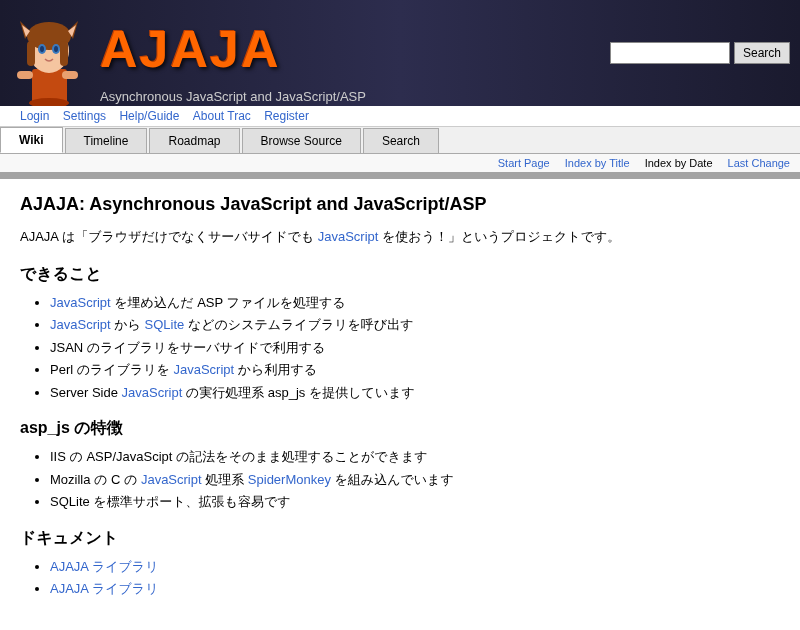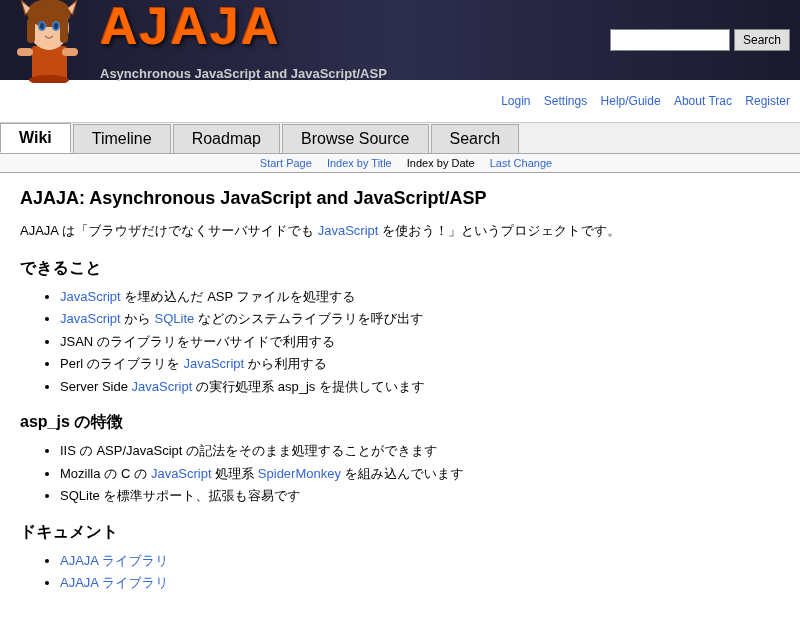--- a/index.html
+++ b/index.html
@@ -1,24 +1,24 @@
 <!DOCTYPE html>
 <html><head>
   <meta charset="utf-8">
   <style>
     * { margin: 0; padding: 0; box-sizing: border-box; }
     body { font-family: Arial, sans-serif; font-size: 13px; background: #fff; color: #000; }
 
     
     #header {
       background: linear-gradient(to right, #1a1a2e, #2d2d4e, #1a1a2e);
-      height: 80px;
+      height: 106px;
       position: relative;
       display: flex;
-      align-items: center;
+      align-items: flex-end;
     }
     #logo-area {
       display: flex;
       align-items: center;
       padding-left: 10px;
     }
 
     #logo-text-area {
       padding-left: 15px;
     }
@@ -28,21 +28,20 @@
       color: #ff6600;
       text-shadow: 2px 2px 4px rgba(0,0,0,0.8), -1px -1px 0 #cc4400;
       font-family: 'Arial Black', Arial, sans-serif;
       letter-spacing: 2px;
       line-height: 1;
     }
     #logo-subtitle {
       color: #cccccc;
       font-size: 13px;
       margin-top: 14px;
-      font-weight: bold;
     }
 
     
     #header-search {
       position: absolute;
       right: 10px;
       top: 50%;
       transform: translateY(-50%);
       display: flex;
       align-items: center;
@@ -61,60 +60,59 @@
       font-size: 12px;
       background: #e0e0e0;
       border: 1px solid #888;
       cursor: pointer;
     }
 
     
     #top-nav {
       background: #fff;
       border-bottom: 1px solid #ccc;
-      text-align: right;
-      padding: 14px 10px;
+      padding: 3px 10px;
       font-size: 12px;
     }
     #top-nav a {
       color: #3366cc;
       text-decoration: none;
       margin-left: 10px;
     }
 
     
     #main-nav {
       background: #f0f0f0;
       border-bottom: 1px solid #aaa;
       display: flex;
       align-items: center;
       padding: 0;
     }
     .nav-tab {
       padding: 5px 18px;
-      font-size: 16px;
+      font-size: 12px;
       cursor: pointer;
       border: 1px solid #aaa;
       border-bottom: none;
       background: #e0e0e0;
       margin-right: 2px;
       text-decoration: none;
       color: #000;
     }
     .nav-tab.active {
       background: #fff;
       border-bottom: 1px solid #fff;
       font-weight: bold;
     }
 
     
     #sub-nav {
       background: #f8f8f8;
-      border-bottom: 1px solid #a3a3a3;
-      text-align: center;
+      border-bottom: 7px solid #a3a3a3;
+      text-align: right;
       padding: 3px 10px;
       font-size: 11px;
     }
     #sub-nav a {
       color: #3366cc;
       text-decoration: none;
       margin-left: 12px;
     }
 
     
@@ -137,21 +135,21 @@
     }
 
     h2.section-heading {
       font-size: 16px;
       font-weight: bold;
       margin: 16px 0 8px 0;
       color: #000;
     }
 
     ul.content-list {
-      margin-left: 40px;
+      margin-left: 30px;
       margin-bottom: 8px;
     }
     ul.content-list li {
       margin-bottom: 3px;
       font-size: 13px;
       line-height: 1.5;
     }
 
     a.content-link {
       color: #3366cc;

